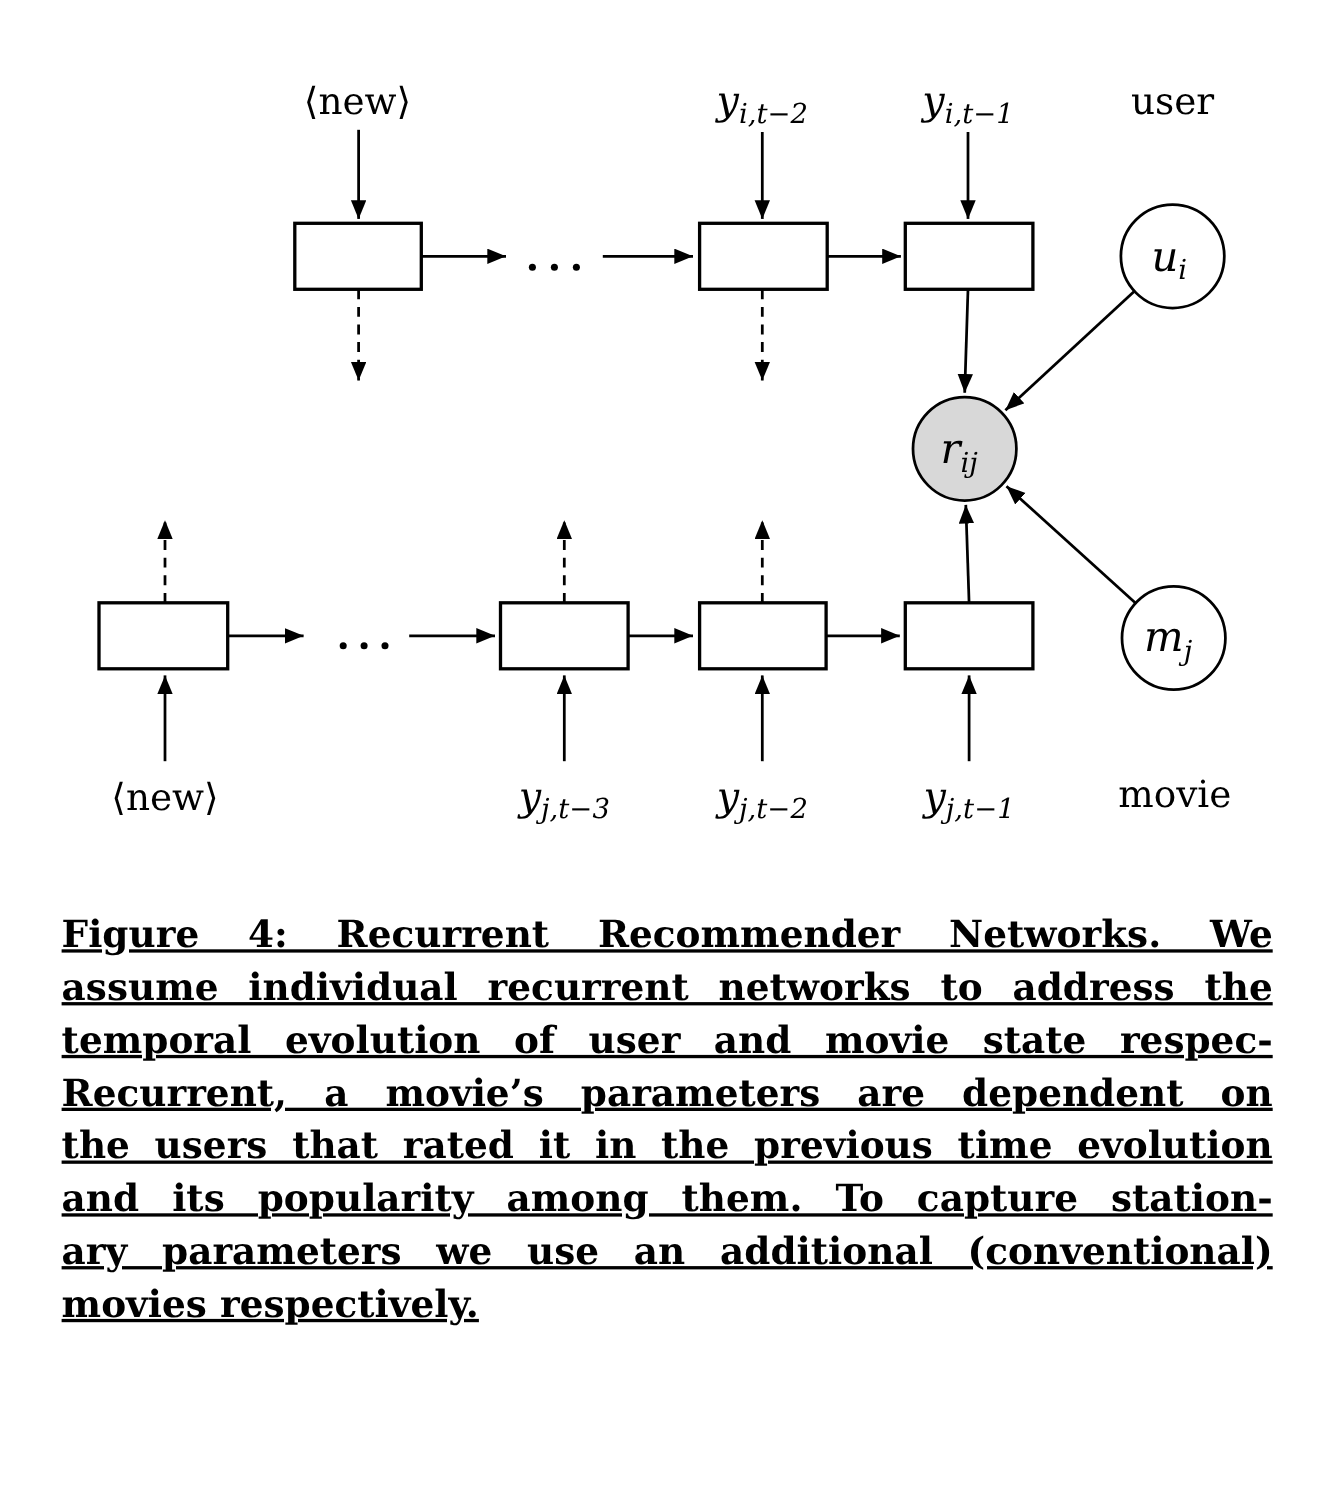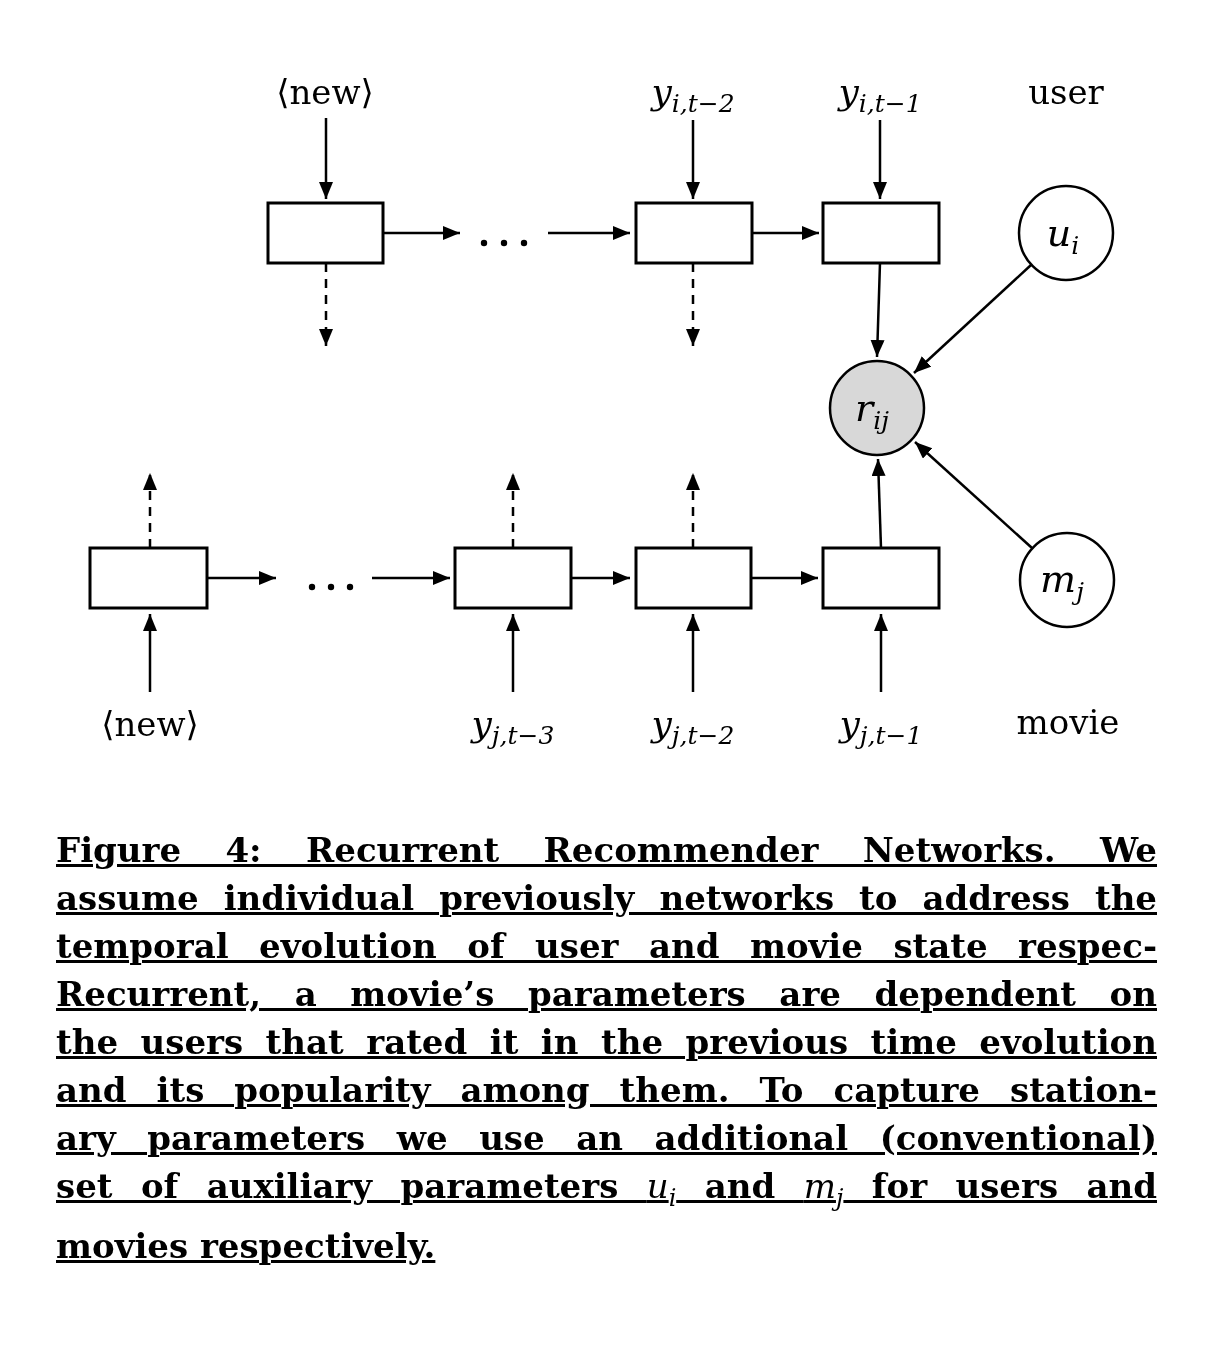--- a/index.html
+++ b/index.html
@@ -183,23 +183,22 @@
       <rect class="cell" x="823" y="548" width="116" height="60"></rect>
       <line class="arr" x1="881" y1="692" x2="881" y2="614" marker-end="url(#ah)"></line>
       <text class="math" x="881" y="736" text-anchor="middle"><tspan class="mbase">y</tspan><tspan class="msub" dy="8">j,t−1</tspan></text>
 
       <text class="slab" x="1068" y="734" text-anchor="middle">movie</text>
     </g>
   </svg>
 
   <div class="caption">
     <div class="cap-line">Figure 4: Recurrent Recommender Networks. We</div>
-    <div class="cap-line">assume individual previously networks to address the</div>
+    <div class="cap-line">assume individual recurrent networks to address the</div>
     <div class="cap-line">temporal evolution of user and movie state respec-</div>
     <div class="cap-line">Recurrent, a movie’s parameters are dependent on</div>
     <div class="cap-line">the users that rated it in the previous time evolution</div>
     <div class="cap-line">and its popularity among them. To capture station-</div>
     <div class="cap-line">ary parameters we use an additional (conventional)</div>
-    <div class="cap-line"><span>set of auxiliary parameters </span><span class="mi">u</span><sub class="ms">i</sub><span> and </span><span class="mi">m</span><sub class="ms">j</sub><span> for users and</span></div>
     <div class="cap-line last">movies respectively.</div>
   </div>
 
 </div>
 
 </body></html>

